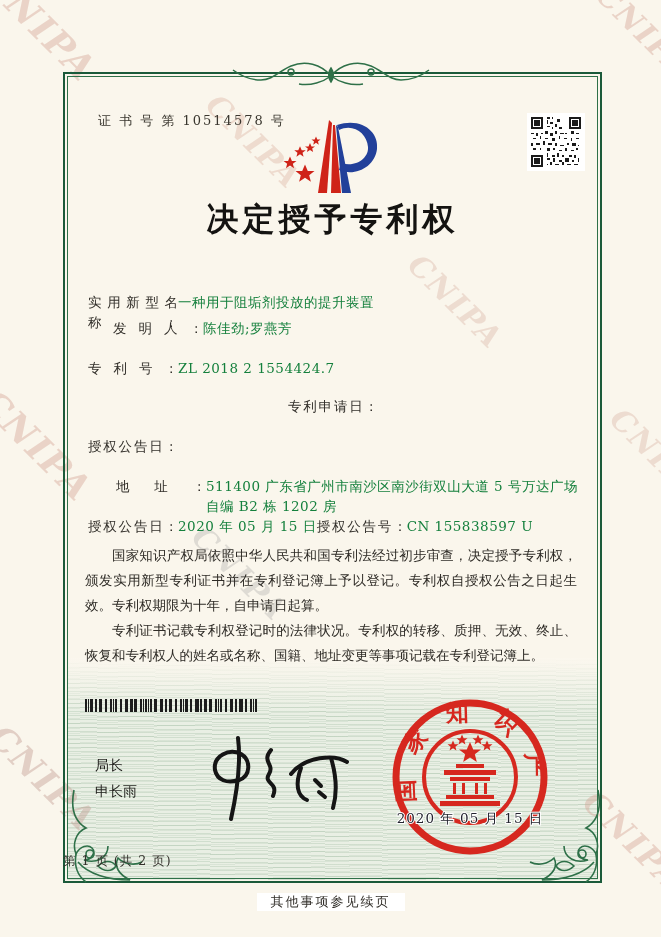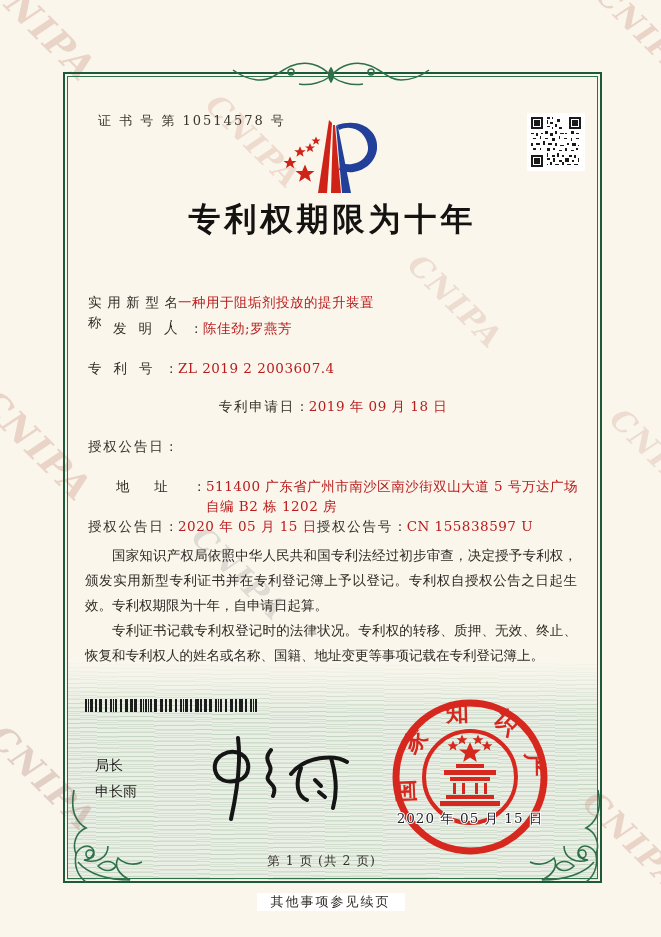--- a/index.html
+++ b/index.html
@@ -57,21 +57,21 @@
     text-align:center; font-size:32px; font-weight:bold; letter-spacing:4px;
     color:#141311; margin:0;
   }
   
   .fields{position:absolute; z-index:4; left:88px; top:0; width:490px; font-size:13.5px;}
   .frow{position:absolute; left:0; width:490px; display:flex; line-height:20px;}
   .flabel{
     display:inline-block; width:90px; flex:0 0 90px;
     text-align:justify; text-align-last:justify; color:#33302b;
   }
-  .fvalue{color:#b91c1c; letter-spacing:0.5px;}
+  .fvalue{color:#15803d; letter-spacing:0.5px;}
   .row-name{top:292px;} .row-inventor{top:318px;margin-left:25px;} .row-patno{top:358px;}
   .row-filing{top:396px;justify-content:center;} .row-patentee{top:436px;} .row-address{top:476px;justify-content:flex-end;}
   .row-grant{top:516px;}
   .grant2{display:flex;}
   
   .paras{
     position:absolute; z-index:4; left:85px; top:543px; width:492px;
     font-size:13.5px; line-height:25px; text-align:justify; color:#2e2b26;
   }
   .paras p{margin:0; text-indent:2em;}
@@ -82,21 +82,21 @@
       repeating-linear-gradient(90deg,#1d1d1d 0 2px, rgba(0,0,0,0) 2px 5px),
       repeating-linear-gradient(90deg,#1d1d1d 0 1px, rgba(0,0,0,0) 1px 7px),
       repeating-linear-gradient(90deg,rgba(0,0,0,0) 0 3px, #1d1d1d 3px 4px, rgba(0,0,0,0) 4px 11px);
   }
   .director{position:absolute; z-index:4; left:95px; top:752px; font-size:14px; line-height:26px; color:#1f1e1b;
     font-family:"DejaVu Sans","Liberation Sans",sans-serif;}
   .sig{position:absolute; z-index:4; left:195px; top:722px; width:160px; height:100px;}
   .seal{position:absolute; z-index:5; left:385px; top:692px; width:170px; height:170px;}
   .page-num{
     position:absolute; z-index:4; left:63px; top:853px; width:517px;
-    text-align:center; font-size:12.5px; letter-spacing:1px; color:#33302b;
+    font-size:12.5px; letter-spacing:1px; color:#33302b;
   }
   .continuation{
     position:absolute; z-index:4; left:0; top:891px; width:661px; text-align:center;
   }
   .continuation span{
     display:inline-block; background:#ffffff; padding:0 14px;
     font-size:13px; letter-spacing:2px; color:#33302b;
   }
   
   .orn-top{position:absolute; z-index:4; left:50%; top:56px; transform:translateX(-50%);}
@@ -173,38 +173,37 @@
 
   <svg class="qr" viewBox="0 0 29 29" shape-rendering="crispEdges">
     <g fill="#1a1a1a">
       <path d="M0,0h7v7h-7z M22,0h7v7h-7z M0,22h7v7h-7z" fill="#1a1a1a"></path>
       <path d="M1,1h5v5h-5z M23,1h5v5h-5z M1,23h5v5h-5z" fill="#ffffff"></path>
       <path d="M2,2h3v3h-3z M24,2h3v3h-3z M2,24h3v3h-3z"></path>
       <path d="M9,0h2v1h-2z M12,0h1v1h-1z M15,1h2v2h-2z M9,2h1v2h-1z M11,3h2v1h-2z M14,4h1v2h-1z M9,5h2v1h-2z M12,6h1v1h-1z M16,6h2v1h-2z M0,9h2v1h-2z M3,9h1v2h-1z M6,9h1v1h-1z M8,8h2v2h-2z M11,9h2v2h-2z M14,8h1v2h-1z M17,9h2v1h-2z M20,9h1v1h-1z M23,8h2v2h-2z M26,9h2v1h-2z M1,12h2v1h-2z M5,11h1v2h-1z M8,12h2v1h-2z M12,12h2v2h-2z M16,11h1v2h-1z M19,12h2v1h-2z M23,12h1v2h-1z M26,12h2v1h-2z M0,15h1v2h-1z M3,15h2v1h-2z M7,14h1v2h-1z M10,15h2v1h-2z M14,15h1v2h-1z M17,16h2v1h-2z M21,15h1v1h-1z M24,15h2v2h-2z M27,16h1v1h-1z M1,18h2v1h-2z M5,18h1v1h-1z M9,18h2v2h-2z M13,18h1v1h-1z M16,19h2v1h-2z M20,18h1v2h-1z M23,19h2v1h-2z M26,18h1v1h-1z M9,21h1v2h-1z M12,22h2v1h-2z M15,21h1v2h-1z M18,22h1v1h-1z M22,22h2v1h-2z M25,22h1v2h-1z M9,24h2v1h-2z M13,24h1v2h-1z M16,25h2v1h-2z M20,24h2v2h-2z M24,25h1v1h-1z M27,24h1v2h-1z M9,27h1v1h-1z M11,26h1v2h-1z M14,27h2v1h-2z M18,26h1v2h-1z M21,27h2v1h-2z M25,27h2v1h-2z"></path>
     </g>
   </svg>
 
-  <h1 class="title">专利权期限为十年</h1>
+  <h1 class="title">决定授予专利权</h1>
 
   <div class="fields">
     <div class="frow row-name">
       <span class="flabel">实用新型名称：</span>
       <span class="fvalue">一种用于阻垢剂投放的提升装置</span>
     </div>
     <div class="frow row-inventor">
       <span class="flabel">发明人：</span>
       <span class="fvalue">陈佳劲;罗燕芳</span>
     </div>
     <div class="frow row-patno">
       <span class="flabel">专利号：</span>
-      <span class="fvalue">ZL 2019 2 2003607.4</span>
+      <span class="fvalue">ZL 2018 2 1554424.7</span>
     </div>
     <div class="frow row-filing">
       <span class="flabel">专利申请日：</span>
-      <span class="fvalue">2019 年 09 月 18 日</span>
     </div>
     <div class="frow row-patentee">
       <span class="flabel">授权公告日：</span>
     </div>
     <div class="frow row-address">
       <span class="flabel">地址：</span>
       <span class="fvalue">
         <span style="display:block">511400 广东省广州市南沙区南沙街双山大道 5 号万达广场</span>
         <span style="display:block">自编 B2 栋 1202 房</span>
       </span>

